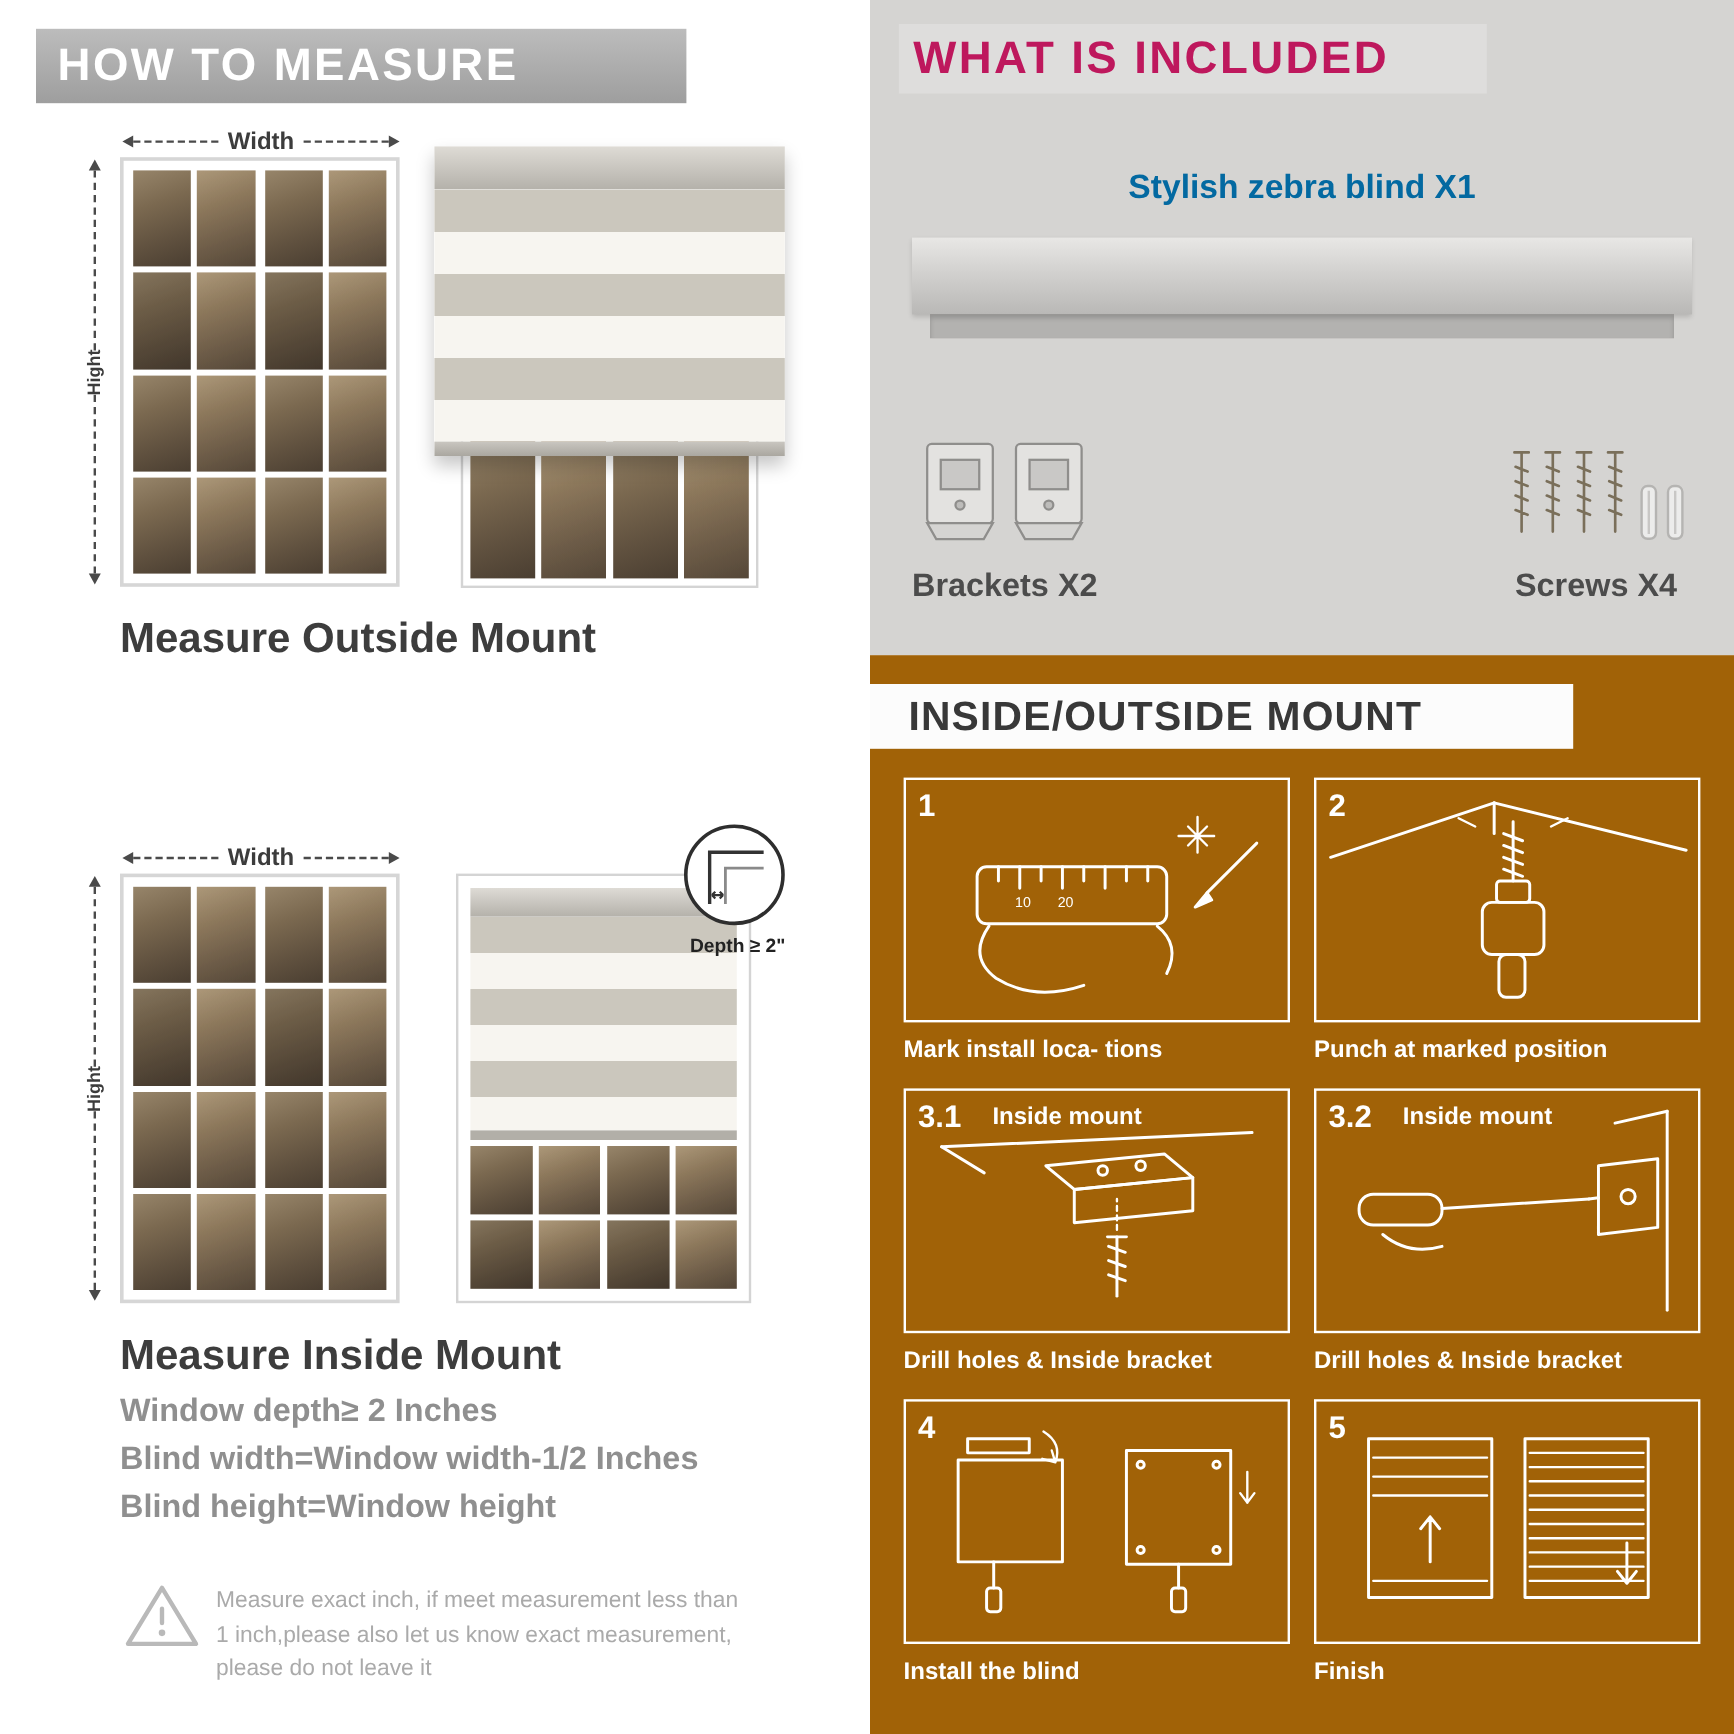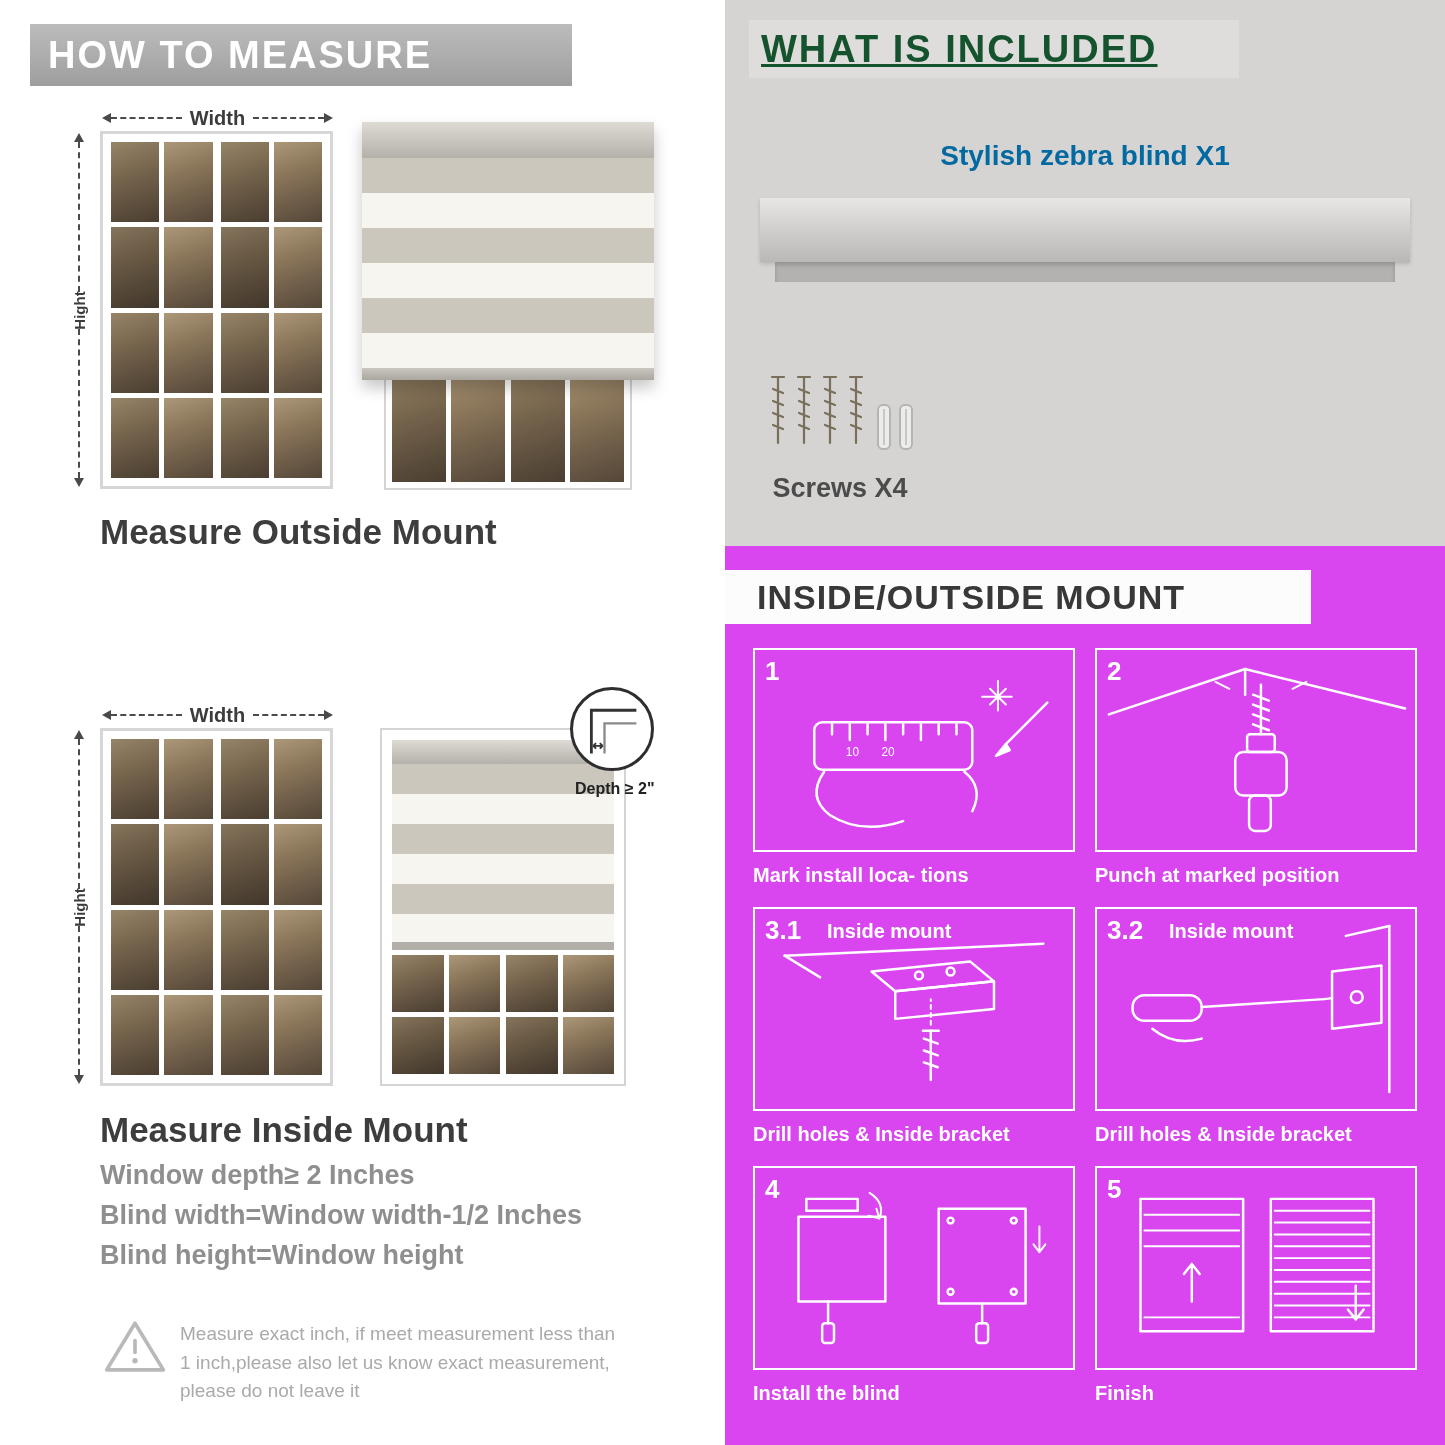--- a/index.html
+++ b/index.html
@@ -63,36 +63,36 @@
   .depth-label { font-size:16px; font-weight:bold; color:#222; }
 
   .sec-title { font-size:35px; font-weight:bold; color:#3d3d3d; }
   .gray-line { font-size:27px; font-weight:bold; color:#8f8f8f; }
 
   .note-text { font-size:19px; color:#aaaaaa; line-height:1.5; width:450px; }
 
   
   .included-panel { left:725px; top:0; width:720px; height:546px; background:#d5d4d2; }
   .inc-title { position:absolute; left:24px; top:20px; width:490px; height:58px;
-    background:rgba(255,255,255,0.22); color:#14532d; font-weight:bold; font-size:38px; letter-spacing:2px;
-    display:flex; align-items:center; padding-left:12px;text-decoration:underline; }
+    background:rgba(255,255,255,0.22); color:#be185d; font-weight:bold; font-size:38px; letter-spacing:2px;
+    display:flex; align-items:center; padding-left:12px; }
   .blind-name { position:absolute; left:0; top:140px; width:100%; text-align:center;
     font-size:28px; font-weight:bold; color:#0369a1; }
   .headrail-top { position:absolute; left:35px; top:198px; width:650px; height:64px;
     background:linear-gradient(180deg,#e8e7e5 0%,#d2d1cf 45%,#b9b8b6 100%);
     box-shadow:0 2px 4px rgba(0,0,0,0.15); }
   .headrail-lip { position:absolute; left:50px; top:262px; width:620px; height:20px;
     background:#b3b2b0; box-shadow:inset 0 3px 4px rgba(0,0,0,0.18); }
   .items { position:absolute; left:35px; top:322px; width:650px; display:flex; justify-content:space-between; }
   .item { display:flex; flex-direction:column; align-items:center; }
   .item-icons { height:135px; display:flex; align-items:flex-end; justify-content:center; gap:8px; }
   .item-label { margin-top:16px; font-size:27px; font-weight:bold; color:#4c4c4c; white-space:nowrap; }
 
   
-  .mount-panel { left:725px; top:546px; width:720px; height:899px; background:#d946ef; }
+  .mount-panel { left:725px; top:546px; width:720px; height:899px; background:#a16207; }
   .mount-title { position:absolute; left:0; top:24px; width:586px; height:54px; background:#fcfcfc;
     color:#383838; font-weight:bold; font-size:34px; letter-spacing:1px;
     display:flex; align-items:center; padding-left:32px; }
   .steps { position:absolute; left:28px; top:102px; width:664px;
     display:grid; grid-template-columns:322px 322px; column-gap:20px; row-gap:20px; }
   .step-box { height:204px; border:2px solid #fff; position:relative; }
   .step-num { position:absolute; top:6px; left:10px; color:#fff; font-weight:bold; font-size:26px; z-index:2; }
   .step-title { position:absolute; top:11px; left:72px; color:#fff; font-weight:bold; font-size:20px; z-index:2; }
   .step-caption { margin-top:12px; color:#fff; font-weight:bold; font-size:20px; }
   .ill { position:absolute; inset:0; width:100%; height:100%; }
@@ -254,20 +254,41 @@
   <div class="abs note-text" style="left:180px; top:1320px;">Measure exact inch, if meet measurement less than 1 inch,please also let us know exact measurement, please do not leave it</div>
 
   <div class="abs included-panel">
     <div class="inc-title">WHAT IS INCLUDED</div>
     <div class="blind-name">Stylish zebra blind X1</div>
     <div class="headrail-top"></div>
     <div class="headrail-lip"></div>
 
     <div class="items">
 
+      <div class="item">
+        <div class="item-icons">
+          <svg width="66" height="92" viewBox="0 0 70 95">
+            <g stroke="#8f8e8c" stroke-width="2" fill="#e3e2e0">
+              <rect x="6" y="4" width="58" height="70" rx="4"></rect>
+              <rect x="18" y="18" width="34" height="26" fill="#c9c8c6"></rect>
+              <path d="M6 74 h58 l-8 14 h-42 z" fill="#d5d4d2"></path>
+              <circle cx="35" cy="58" r="4" fill="#bdbcba"></circle>
+            </g>
+          </svg>
+          <svg width="66" height="92" viewBox="0 0 70 95">
+            <g stroke="#8f8e8c" stroke-width="2" fill="#e3e2e0">
+              <rect x="6" y="4" width="58" height="70" rx="4"></rect>
+              <rect x="18" y="18" width="34" height="26" fill="#c9c8c6"></rect>
+              <path d="M6 74 h58 l-8 14 h-42 z" fill="#d5d4d2"></path>
+              <circle cx="35" cy="58" r="4" fill="#bdbcba"></circle>
+            </g>
+          </svg>
+        </div>
+        <div class="item-label">Brackets X2</div>
+      </div>
 
 
       <div class="item">
         <div class="item-icons">
           <svg width="160" height="92" viewBox="0 0 160 92">
             <g stroke="#7a6f5a" stroke-width="2.2" fill="none" stroke-linecap="round">
               <path d="M12 12 h12 M18 12 v58 M13 24 l10 4 M13 36 l10 4 M13 48 l10 4 M13 60 l10 4 M18 70 l0 8"></path>
               <path d="M38 12 h12 M44 12 v58 M39 24 l10 4 M39 36 l10 4 M39 48 l10 4 M39 60 l10 4 M44 70 l0 8"></path>
               <path d="M64 12 h12 M70 12 v58 M65 24 l10 4 M65 36 l10 4 M65 48 l10 4 M65 60 l10 4 M70 70 l0 8"></path>
               <path d="M90 12 h12 M96 12 v58 M91 24 l10 4 M91 36 l10 4 M91 48 l10 4 M91 60 l10 4 M96 70 l0 8"></path>

